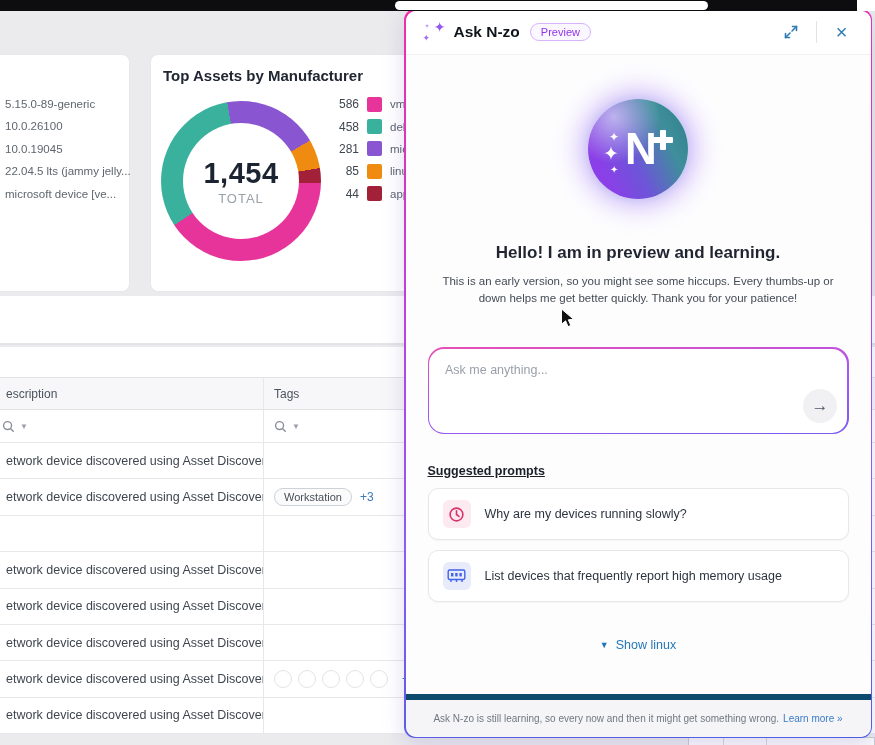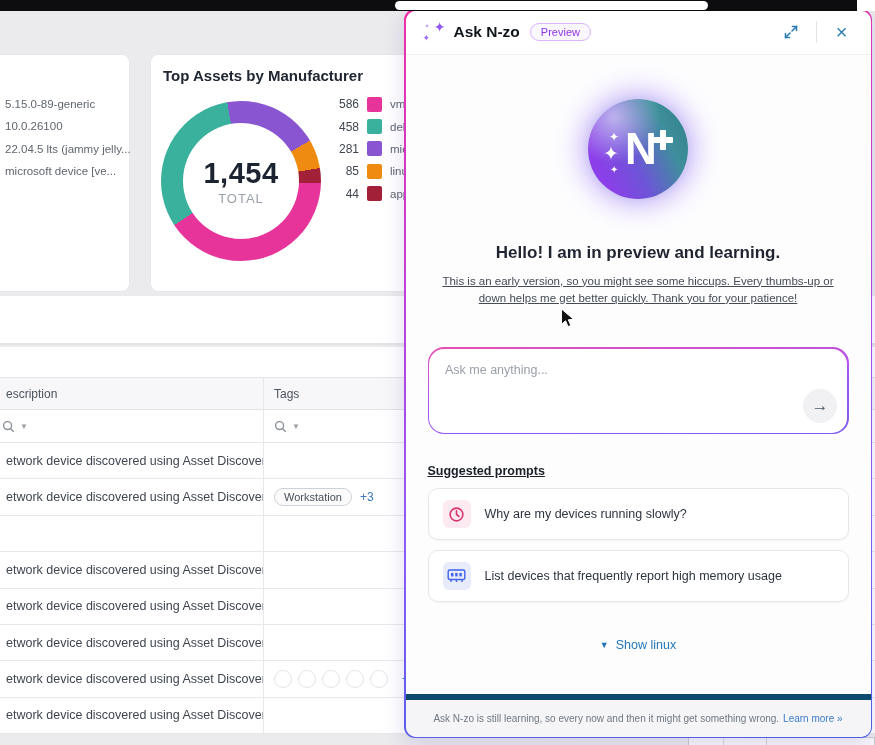--- a/index.html
+++ b/index.html
@@ -81,21 +81,21 @@
   .logo-n { font-size:44px; font-weight:800; color:#fff; line-height:1; }
   .logo-plus { position:absolute; right:-16px; top:3px; width:20px; height:20px; }
   .logo-plus::before { content:""; position:absolute; left:7px; top:0; width:6px; height:20px; background:#fff; border-radius:1px; }
   .logo-plus::after  { content:""; position:absolute; left:0; top:7px; width:20px; height:6px; background:#fff; border-radius:1px; }
   .lspark { position:absolute; color:#fff; line-height:1; }
   .ls1 { left:-16px; top:4px; font-size:12px; }
   .ls2 { left:-22px; top:17px; font-size:19px; }
   .ls3 { left:-15px; top:38px; font-size:10px; }
 
   .greeting { margin-top:44px; text-align:center; font-size:17px; font-weight:600; color:#1f2430; }
-  .sub-text { margin:10px auto 0; max-width:400px; text-align:center; font-size:11.5px; line-height:1.5; color:#444b55;text-decoration:underline; }
+  .sub-text { margin:10px auto 0; max-width:400px; text-align:center; font-size:11.5px; line-height:1.5; color:#444b55; }
 
   .ask-input-border { margin-top:40px; border-radius:16px; padding:1.5px;
     background:linear-gradient(175deg,#e84fb3 0%, #a855f7 50%, #7c5cf0 100%); }
   .ask-input { position:relative; border-radius:15px; background:#fff; height:84px; }
   .ask-input textarea { width:100%; height:100%; border:none; outline:none; resize:none; background:transparent;
     padding:14px 52px 6px 16px; font-family:"Liberation Sans",sans-serif; font-size:12.5px; color:#333; }
   .ask-input textarea::placeholder { color:#9aa0aa; }
   .send-btn { position:absolute; right:10px; bottom:10px; width:34px; height:34px; border-radius:50%; background:#f1f1f4;
     display:flex; align-items:center; justify-content:center; font-size:17px; color:#4b5563; cursor:pointer; }
 
@@ -126,20 +126,21 @@
     <div class="scrubber"></div>
     <div class="topbar-right-frag"></div>
   </div>
 
   <div>
 
     <div class="card card-os">
 
     <div class="os-item">5.15.0-89-generic</div>
         <div class="os-item">10.0.26100</div>
+        <div class="os-item">10.0.19045</div>
         <div class="os-item">22.04.5 lts (jammy jelly...</div>
         <div class="os-item">microsoft device [ve...</div>
       </div>
 
     <div class="card card-chart">
       <div class="chart-title">Top Assets by Manufacturer</div>
       <div class="donut" style="background: conic-gradient(from -10deg, rgb(138, 85, 209) 0deg, rgb(138, 85, 209) 69.57deg, rgb(240, 139, 18) 69.57deg, rgb(240, 139, 18) 90.62deg, rgb(163, 33, 56) 90.62deg, rgb(163, 33, 56) 101.51deg, rgb(230, 52, 155) 101.51deg, rgb(230, 52, 155) 246.6deg, rgb(57, 177, 156) 246.6deg, rgb(57, 177, 156) 360deg);">
         <div class="donut-hole">
           <div class="donut-total">1,454</div>
           <div class="donut-total-label">TOTAL</div>

